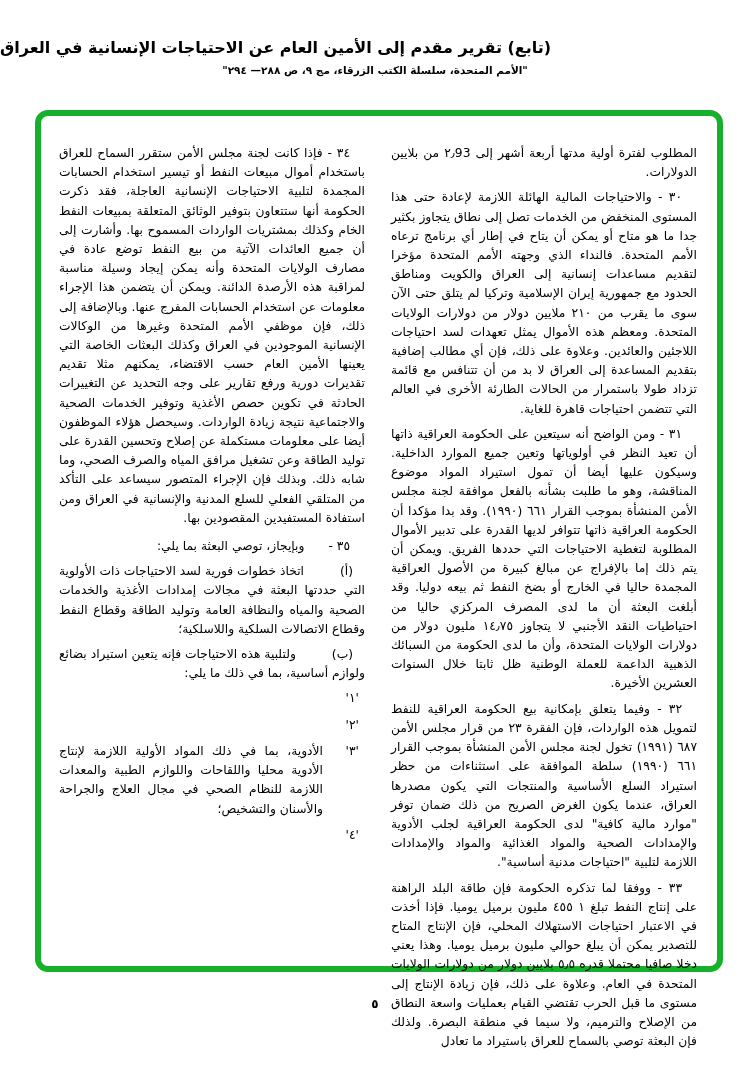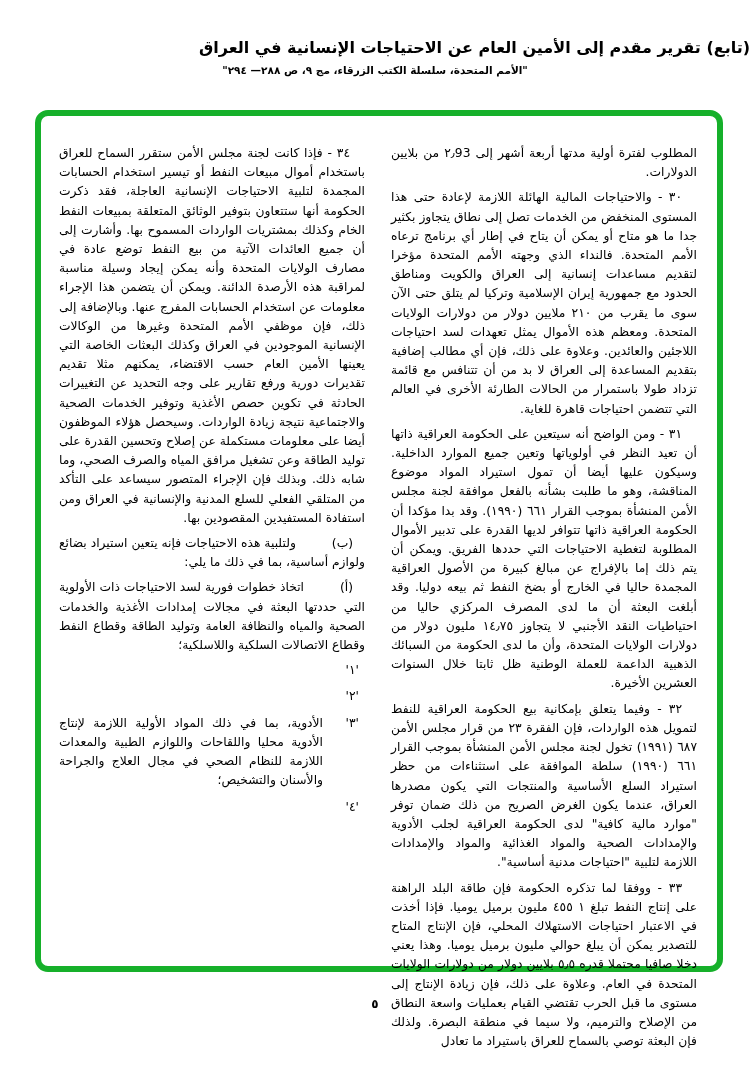--- a/index.html
+++ b/index.html
@@ -5,21 +5,21 @@
   * { margin:0; padding:0; box-sizing:border-box; }
   html,body { width:750px; height:1067px; }
   body {
     background:#ffffff;
     font-family:"DejaVu Sans", sans-serif;
     color:#000;
     position:relative;
     overflow:hidden;
   }
   .title {
-    text-align:right;
+    text-align:left;
     font-weight:bold;
     font-size:16px;
     padding-top:38px;
     direction:rtl;
   }
   .source {
     text-align:center;
     font-weight:bold;
     font-size:10.5px;
     margin-top:7px;
@@ -87,24 +87,25 @@
     <div class="col">
       <p>المطلوب لفترة أولية مدتها أربعة أشهر إلى ٢٫93 من بلايين الدولارات.</p>
       <p class="num-para">٣٠ - والاحتياجات المالية الهائلة اللازمة لإعادة حتى هذا المستوى المنخفض من الخدمات تصل إلى نطاق يتجاوز بكثير جدا ما هو متاح أو يمكن أن يتاح في إطار أي برنامج ترعاه الأمم المتحدة. فالنداء الذي وجهته الأمم المتحدة مؤخرا لتقديم مساعدات إنسانية إلى العراق والكويت ومناطق الحدود مع جمهورية إيران الإسلامية وتركيا لم يتلق حتى الآن سوى ما يقرب من ٢١٠ ملايين دولار من دولارات الولايات المتحدة. ومعظم هذه الأموال يمثل تعهدات لسد احتياجات اللاجئين والعائدين. وعلاوة على ذلك، فإن أي مطالب إضافية بتقديم المساعدة إلى العراق لا بد من أن تتنافس مع قائمة تزداد طولا باستمرار من الحالات الطارئة الأخرى في العالم التي تتضمن احتياجات قاهرة للغاية.</p>
       <p class="num-para">٣١ - ومن الواضح أنه سيتعين على الحكومة العراقية ذاتها أن تعيد النظر في أولوياتها وتعين جميع الموارد الداخلية. وسيكون عليها أيضا أن تمول استيراد المواد موضوع المناقشة، وهو ما طلبت بشأنه بالفعل موافقة لجنة مجلس الأمن المنشأة بموجب القرار ٦٦١ (١٩٩٠). وقد بدا مؤكدا أن الحكومة العراقية ذاتها تتوافر لديها القدرة على تدبير الأموال المطلوبة لتغطية الاحتياجات التي حددها الفريق. ويمكن أن يتم ذلك إما بالإفراج عن مبالغ كبيرة من الأصول العراقية المجمدة حاليا في الخارج أو بضخ النفط ثم بيعه دوليا. وقد أبلغت البعثة أن ما لدى المصرف المركزي حاليا من احتياطيات النقد الأجنبي لا يتجاوز ١٤٫٧٥ مليون دولار من دولارات الولايات المتحدة، وأن ما لدى الحكومة من السبائك الذهبية الداعمة للعملة الوطنية ظل ثابتا خلال السنوات العشرين الأخيرة.</p>
       <p class="num-para">٣٢ - وفيما يتعلق بإمكانية بيع الحكومة العراقية للنفط لتمويل هذه الواردات، فإن الفقرة ٢٣ من قرار مجلس الأمن ٦٨٧ (١٩٩١) تخول لجنة مجلس الأمن المنشأة بموجب القرار ٦٦١ (١٩٩٠) سلطة الموافقة على استثناءات من حظر استيراد السلع الأساسية والمنتجات التي يكون مصدرها العراق، عندما يكون الغرض الصريح من ذلك ضمان توفر "موارد مالية كافية" لدى الحكومة العراقية لجلب الأدوية والإمدادات الصحية والمواد الغذائية والمواد والإمدادات اللازمة لتلبية "احتياجات مدنية أساسية".</p>
       <p class="num-para">٣٣ - ووفقا لما تذكره الحكومة فإن طاقة البلد الراهنة على إنتاج النفط تبلغ ١ ٤٥٥ مليون برميل يوميا. فإذا أخذت في الاعتبار احتياجات الاستهلاك المحلي، فإن الإنتاج المتاح للتصدير يمكن أن يبلغ حوالي مليون برميل يوميا. وهذا يعني دخلا صافيا محتملا قدره ٥٫٥ بلايين دولار من دولارات الولايات المتحدة في العام. وعلاوة على ذلك، فإن زيادة الإنتاج إلى مستوى ما قبل الحرب تقتضي القيام بعمليات واسعة النطاق من الإصلاح والترميم، ولا سيما في منطقة البصرة. ولذلك فإن البعثة توصي بالسماح للعراق باستيراد ما تعادل</p>
     </div>
 
     <div class="col">
       <p class="num-para">٣٤ - فإذا كانت لجنة مجلس الأمن ستقرر السماح للعراق باستخدام أموال مبيعات النفط أو تيسير استخدام الحسابات المجمدة لتلبية الاحتياجات الإنسانية العاجلة، فقد ذكرت الحكومة أنها ستتعاون بتوفير الوثائق المتعلقة بمبيعات النفط الخام وكذلك بمشتريات الواردات المسموح بها. وأشارت إلى أن جميع العائدات الآتية من بيع النفط توضع عادة في مصارف الولايات المتحدة وأنه يمكن إيجاد وسيلة مناسبة لمراقبة هذه الأرصدة الدائنة. ويمكن أن يتضمن هذا الإجراء معلومات عن استخدام الحسابات المفرج عنها. وبالإضافة إلى ذلك، فإن موظفي الأمم المتحدة وغيرها من الوكالات الإنسانية الموجودين في العراق وكذلك البعثات الخاصة التي يعينها الأمين العام حسب الاقتضاء، يمكنهم مثلا تقديم تقديرات دورية ورفع تقارير على وجه التحديد عن التغييرات الحادثة في تكوين حصص الأغذية وتوفير الخدمات الصحية والاجتماعية نتيجة زيادة الواردات. وسيحصل هؤلاء الموظفون أيضا على معلومات مستكملة عن إصلاح وتحسين القدرة على توليد الطاقة وعن تشغيل مرافق المياه والصرف الصحي، وما شابه ذلك. وبذلك فإن الإجراء المتصور سيساعد على التأكد من المتلقي الفعلي للسلع المدنية والإنسانية في العراق ومن استفادة المستفيدين المقصودين بها.</p>
+      <p class="p35"><span class="m-gap">٣٥ -</span><span>وبإيجاز، توصي البعثة بما يلي:</span></p>
+
+      <p class="letter-item"><span class="item-marker">(أ)</span><span>اتخاذ خطوات فورية لسد الاحتياجات ذات الأولوية التي حددتها البعثة في مجالات إمدادات الأغذية والخدمات الصحية والمياه والنظافة العامة وتوليد الطاقة وقطاع النفط وقطاع الاتصالات السلكية واللاسلكية؛</span></p>
 
       <p class="letter-item"><span class="item-marker">(ب)</span><span>ولتلبية هذه الاحتياجات فإنه يتعين استيراد بضائع ولوازم أساسية، بما في ذلك ما يلي:</span></p>
-
-      <p class="letter-item"><span class="item-marker">(أ)</span><span>اتخاذ خطوات فورية لسد الاحتياجات ذات الأولوية التي حددتها البعثة في مجالات إمدادات الأغذية والخدمات الصحية والمياه والنظافة العامة وتوليد الطاقة وقطاع النفط وقطاع الاتصالات السلكية واللاسلكية؛</span></p>
 
       <div class="sub-item">
         <span class="sub-marker">'١'</span>
       </div>
       <div class="sub-item">
         <span class="sub-marker">'٢'</span>
       </div>
       <div class="sub-item">
         <span class="sub-marker">'٣'</span>
         <div class="sub-body">الأدوية، بما في ذلك المواد الأولية اللازمة لإنتاج الأدوية محليا واللقاحات واللوازم الطبية والمعدات اللازمة للنظام الصحي في مجال العلاج والجراحة والأسنان والتشخيص؛</div>

